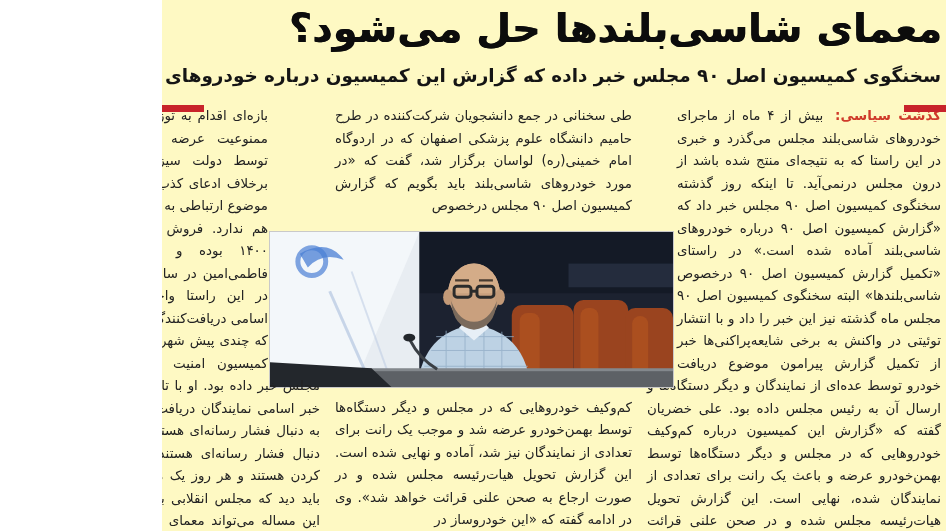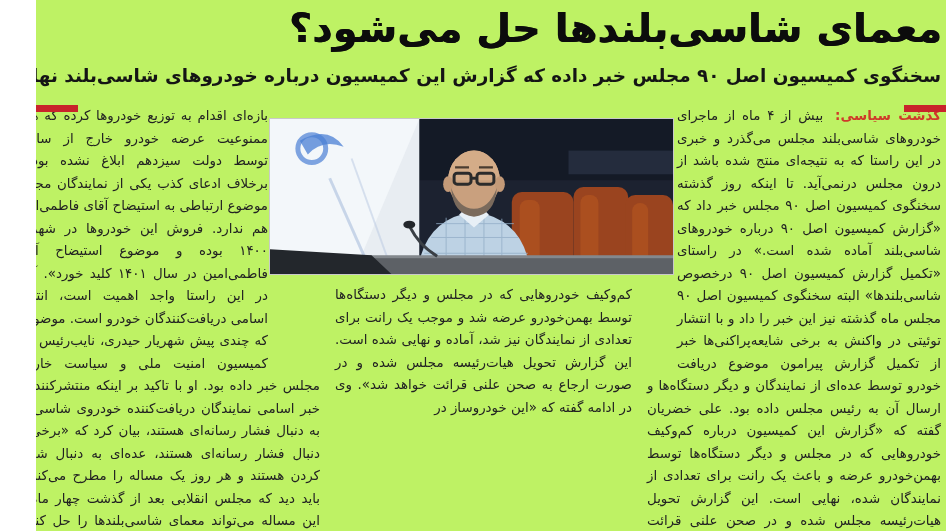--- a/index.html
+++ b/index.html
@@ -1,19 +1,19 @@
 <!DOCTYPE html>
 <html lang="fa" dir="rtl"><head>
 <meta charset="utf-8">
 <style>
   html,body{margin:0;padding:0;background:#ffffff;}
   .page{
     position:relative;
-    width:910px;height:531px;
-    background:#bef264;
+    width:784px;height:531px;
+    background:#fef9c3;
     overflow:hidden;
     direction:rtl;
     font-family:"DejaVu Sans",sans-serif;
     color:#1c1c1c;
     box-sizing:border-box;
   }
   .headline{
     margin:0;
     padding:5px 4px 0 0;
     font-size:40px;
@@ -91,20 +91,21 @@
 
     <div class="col col-right">
       <p>
         <span class="spacer-photo-left-of-col"></span>
         <span class="kicker">گذشت سیاسی:</span>
         <span>بیش از ۴ ماه از ماجرای خودروهای شاسی‌بلند مجلس می‌گذرد و خبری در این راستا که به نتیجه‌ای منتج شده باشد از درون مجلس درنمی‌آید. تا اینکه روز گذشته سخنگوی کمیسیون اصل ۹۰ مجلس خبر داد که «گزارش کمیسیون اصل ۹۰ درباره خودروهای شاسی‌بلند آماده شده است.» در راستای «تکمیل گزارش کمیسیون اصل ۹۰ درخصوص شاسی‌بلندها» البته سخنگوی کمیسیون اصل ۹۰ مجلس ماه گذشته نیز این خبر را داد و با انتشار توئیتی در واکنش به برخی شایعه‌پراکنی‌ها خبر از تکمیل گزارش پیرامون موضوع دریافت خودرو توسط عده‌ای از نمایندگان و دیگر دستگاه‌ها و ارسال آن به رئیس مجلس داده بود. علی خضریان گفته که «گزارش این کمیسیون درباره کم‌وکیف خودروهایی که در مجلس و دیگر دستگاه‌ها توسط بهمن‌خودرو عرضه و باعث یک رانت برای تعدادی از نمایندگان شده، نهایی است. این گزارش تحویل هیات‌رئیسه مجلس شده و در صحن علنی قرائت خواهد شد». خضریان</span>
       </p>
     </div>
 
     <div class="col col-middle">
+      <p>طی سخنانی در جمع دانشجویان شرکت‌کننده در طرح حامیم دانشگاه علوم پزشکی اصفهان که در اردوگاه امام خمینی(ره) لواسان برگزار شد، گفت که «در مورد خودروهای شاسی‌بلند باید بگویم که گزارش کمیسیون اصل ۹۰ مجلس درخصوص</p>
 
       <div class="photo" role="img">
         <svg viewBox="0 0 405 157" preserveAspectRatio="none">
 
           <rect width="405" height="157" fill="#1c2230"></rect>
           <rect x="150" y="0" width="255" height="62" fill="#141a26"></rect>
           <rect x="300" y="32" width="105" height="24" fill="#2a3345" opacity="0.75"></rect>
 
           <rect x="0" y="0" width="150" height="157" fill="#e8edf2"></rect>
           <polygon points="0,0 150,0 84,157 0,157" fill="#f3f7fa"></polygon>

